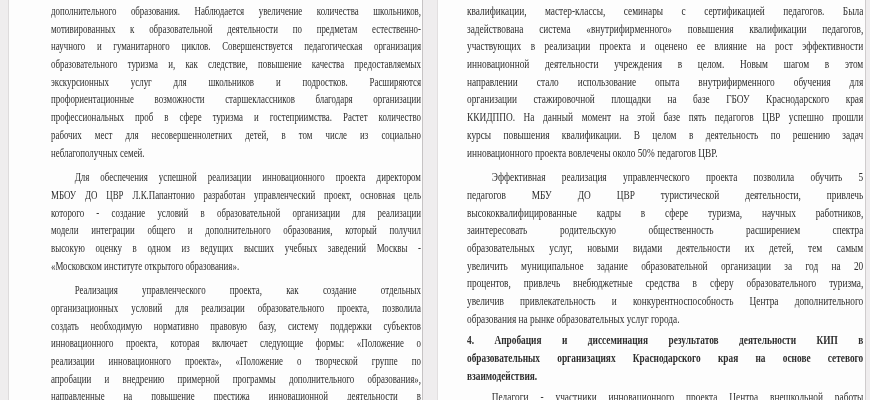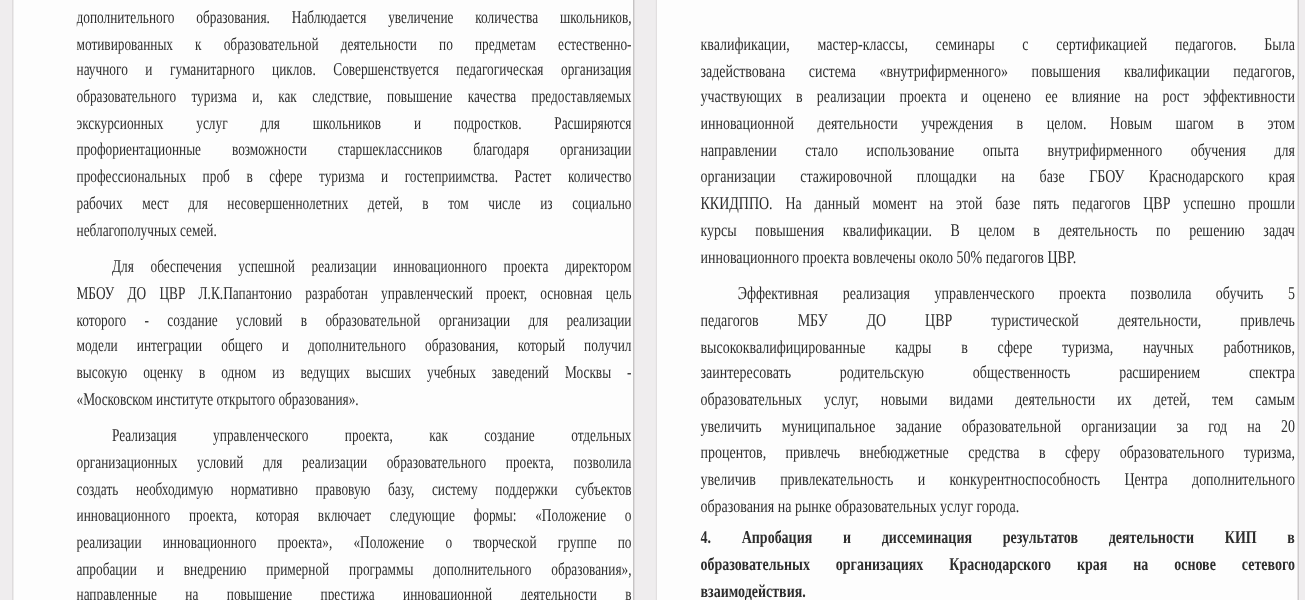--- a/index.html
+++ b/index.html
@@ -19,21 +19,21 @@
   #page-left {
     left: 8px; width: 415px;
     border-left: 1px solid #dedbdc;
     border-right: 1px solid #c6c3c4;
     padding: 3px 0 0 42px;
   }
   #page-right {
     left: 437px; width: 429px;
     border-left: 1px solid #e2dfe0;
     border-right: 1px solid #cfcccd;
-    padding: 21px 0 0 29px;
+    padding: 3px 0 0 29px;
   }
   .page-inner { transform-origin: 0 0; }
   #page-left  .page-inner { width: 500px; transform: scaleX(0.74); }
   #page-right .page-inner { width: 510px; transform: scaleX(0.777); }
   .line {
     font-size: 12px;
     line-height: 17.7px;
     height: 17.7px;
     color: #2d2d2d;
     text-align: justify;

